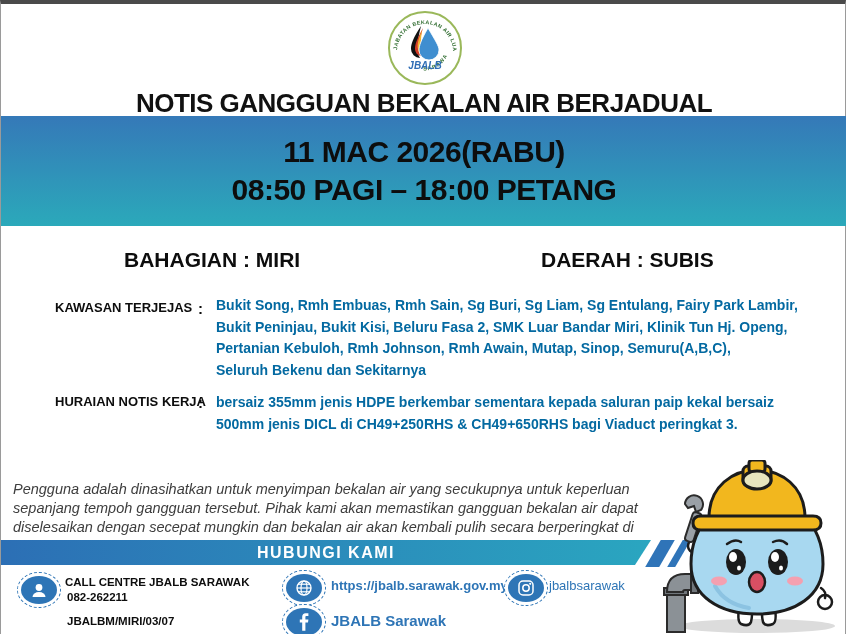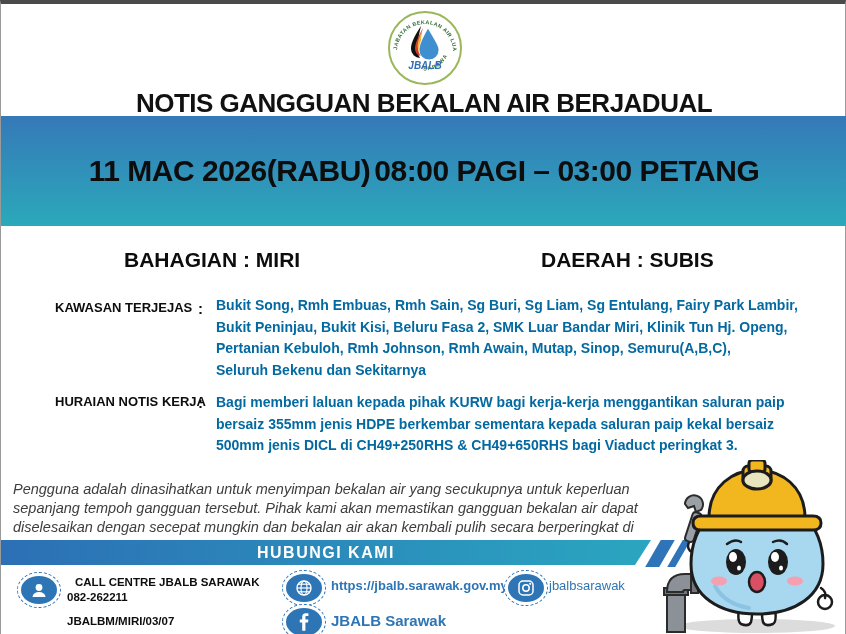--- a/index.html
+++ b/index.html
@@ -8,21 +8,21 @@
   .page { position:relative; width:846px; height:634px; background:#fff;
           border-top:4px solid #4a4a4a; border-left:1px solid #9a9a9a; border-right:1px solid #9a9a9a; }
 
   .logo { position:absolute; left:386px; top:6px; width:76px; height:76px; }
 
   .title { position:absolute; left:0; top:84px; width:846px; text-align:center;
            font-size:26px; font-weight:700; color:#111; letter-spacing:-0.5px; }
 
   .banner { position:absolute; left:0; top:112px; width:846px; height:110px;
             background:linear-gradient(180deg,#3579b8 0%,#2ba9ba 100%);
-            display:flex; align-items:center; justify-content:center; gap:4px; }
+            display:flex; flex-direction:column; align-items:center; justify-content:center; gap:4px; }
   .banner .line { font-size:30px; font-weight:700; color:#0d0d0d; letter-spacing:-0.5px; }
 
   .region-bahagian { position:absolute; left:123px; top:244px; font-size:21px; font-weight:700; color:#0d0d0d; }
   .region-daerah   { position:absolute; left:540px; top:244px; font-size:21px; font-weight:700; color:#0d0d0d; }
 
   .sec-label { position:absolute; left:54px; width:160px; font-size:13px; font-weight:700; color:#0d0d0d; }
   .sec-colon { position:absolute; left:197px; font-size:15px; font-weight:700; color:#0d0d0d; }
   .sec-body  { position:absolute; left:215px; width:575px; font-size:14px; font-weight:700; color:#0369a1; line-height:21.5px; }
   .kaw-label { top:296px; } .kaw-colon { top:296px; } .kaw-body { top:291px; }
   .hur-label { top:390px; } .hur-colon { top:390px; } .hur-body { top:388px; }
@@ -39,21 +39,21 @@
   .stripe1 { left:652px; width:14px; background:#2f74b8; }
   .stripe2 { left:674px; width:8px;  background:#2f74b8; }
 
   .badge { position:absolute; width:44px; height:36px; border:1.6px dashed #2e75b6; border-radius:50%;
            display:flex; align-items:center; justify-content:center; background:#fff; }
   .badge .inner { width:36px; height:28px; border-radius:50%; background:#2e75b6;
                   display:flex; align-items:center; justify-content:center; }
   .b-person { left:16px; top:568px; } .b-globe { left:281px; top:566px; }
   .b-fb { left:281px; top:600px; } .b-insta { left:503px; top:566px; }
 
-  .cc-label { position:absolute; left:74px; top:572px; font-size:11.5px; font-weight:700; color:#0d0d0d; }
+  .cc-label { position:absolute; left:64px; top:572px; font-size:11.5px; font-weight:700; color:#0d0d0d; }
   .cc-phone { position:absolute; left:66px; top:587px; font-size:11.5px; font-weight:700; color:#0d0d0d; }
   .ref-no   { position:absolute; left:66px; top:611px; font-size:11.5px; font-weight:700; color:#0d0d0d; }
   .web-text   { position:absolute; left:330px; top:574px; font-size:13px; font-weight:700; color:#2e75b6; }
   .fb-text    { position:absolute; left:330px; top:608px; font-size:15px; font-weight:700; color:#2e75b6; }
   .insta-text { position:absolute; left:548px; top:574px; font-size:13px; font-weight:400; color:#2e75b6; }
 
   .mascot { position:absolute; left:656px; top:456px; width:190px; height:178px; }
   .area-line, .work-line { white-space:nowrap; }
 </style>
 </head>
@@ -77,39 +77,38 @@
     <path d="M36,18 C30,29 28,34 28,39 a7,7 0 0 0 6,7 c-3-7 -1-18 2-28z" fill="#d23b27"></path>
     <path d="M35,20 C31,30 30,35 31,39 a5,5 0 0 0 4,5 c-2-7 -1-16 0-24z" fill="#f2b233"></path>
     <path d="M41,18 C34,30 32,36 32,40 a10,10 0 0 0 20,0 C52,36 48,30 41,18z" fill="#3f8ed0" stroke="#ffffff" stroke-width="0.8"></path>
     <text x="38" y="59" text-anchor="middle" font-size="10" font-style="italic" font-weight="700" fill="#2f6db5">JBALB</text>
   </svg>
 
   <div class="title">NOTIS GANGGUAN BEKALAN AIR BERJADUAL</div>
 
   <div class="banner">
     <div class="line">11 MAC 2026(RABU)</div>
-    <div class="line">08:00 PAGI – 03:00 PETANG</div>
+    <div class="line">08:50 PAGI – 18:00 PETANG</div>
   </div>
 
   <div class="region-bahagian">BAHAGIAN : MIRI</div>
   <div class="region-daerah">DAERAH : SUBIS</div>
 
   <div class="sec-label kaw-label">KAWASAN TERJEJAS</div>
   <div class="sec-colon kaw-colon">:</div>
   <div class="sec-body kaw-body">
       <div class="area-line">Bukit Song, Rmh Embuas, Rmh Sain, Sg Buri, Sg Liam, Sg Entulang, Fairy Park Lambir,</div>
       <div class="area-line">Bukit Peninjau, Bukit Kisi, Beluru Fasa 2, SMK Luar Bandar Miri, Klinik Tun Hj. Openg,</div>
       <div class="area-line">Pertanian Kebuloh, Rmh Johnson, Rmh Awain, Mutap, Sinop, Semuru(A,B,C),</div>
       <div class="area-line">Seluruh Bekenu dan Sekitarnya</div>
     </div>
 
   <div class="sec-label hur-label">HURAIAN NOTIS KERJA</div>
   <div class="sec-colon hur-colon">:</div>
   <div class="sec-body hur-body">
-      <div class="work-line">Bagi memberi laluan kepada pihak KURW bagi kerja-kerja menggantikan saluran paip</div>
       <div class="work-line">bersaiz 355mm jenis HDPE berkembar sementara kepada saluran paip kekal bersaiz</div>
       <div class="work-line">500mm jenis DICL di CH49+250RHS &amp; CH49+650RHS bagi Viaduct peringkat 3.</div>
     </div>
 
   <div class="advisory">Pengguna adalah dinasihatkan untuk menyimpan bekalan air yang secukupnya untuk keperluan sepanjang tempoh gangguan tersebut. Pihak kami akan memastikan gangguan bekalan air dapat diselesaikan dengan secepat mungkin dan bekalan air akan kembali pulih secara berperingkat di kawasan yang terjejas. Segala kesulitan yang timbul akibat gangguan ini adalah sangat dikesali.</div>
 
   <div class="contact-bar">
     <span>HUBUNGI KAMI</span>
   </div>
   <div class="stripe stripe1"></div>

